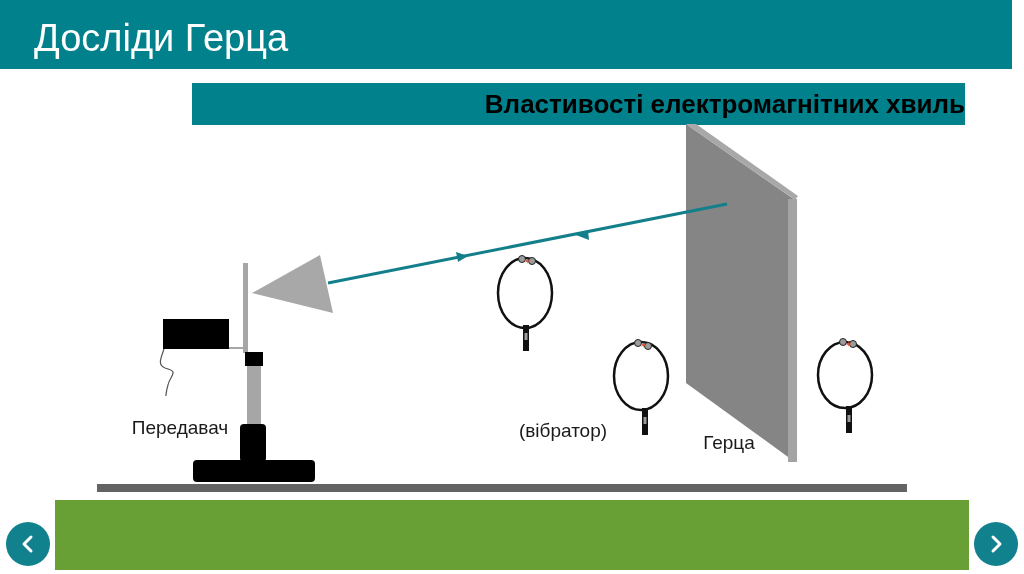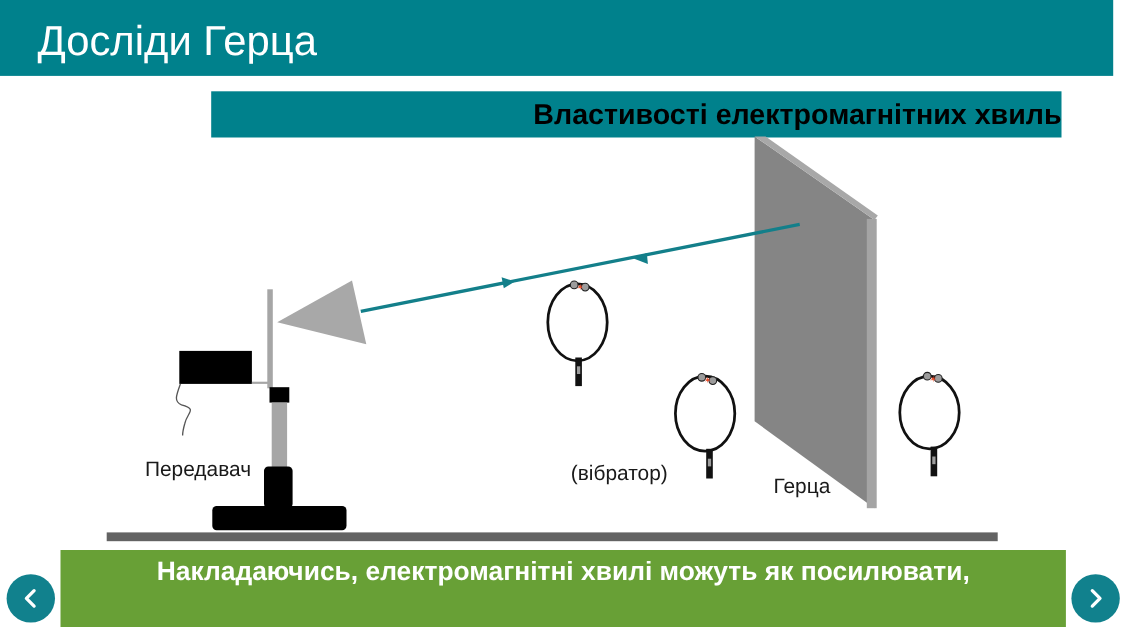--- a/index.html
+++ b/index.html
@@ -86,21 +86,20 @@
   <div>Передавач</div>
 </div>
 
 <div class="label" style="left:496px; top:419px; width:134px;">
   <div>(вібратор)</div>
 </div>
 
 <div class="label" style="left:694px; top:431px; width:70px;">Герца</div>
 
 <div class="caption-box">
-  <div>Накладаючись, електромагнітні хвилі можуть як посилювати,</div>
 </div>
 
 <div class="nav-btn nav-prev">
   <svg width="44" height="44" viewBox="0 0 44 44">
     <polyline points="25,15 18,22 25,29" fill="none" stroke="#ffffff" stroke-width="3" stroke-linecap="round" stroke-linejoin="round"></polyline>
   </svg>
 </div>
 
 <div class="nav-btn nav-next">
   <svg width="44" height="44" viewBox="0 0 44 44">

